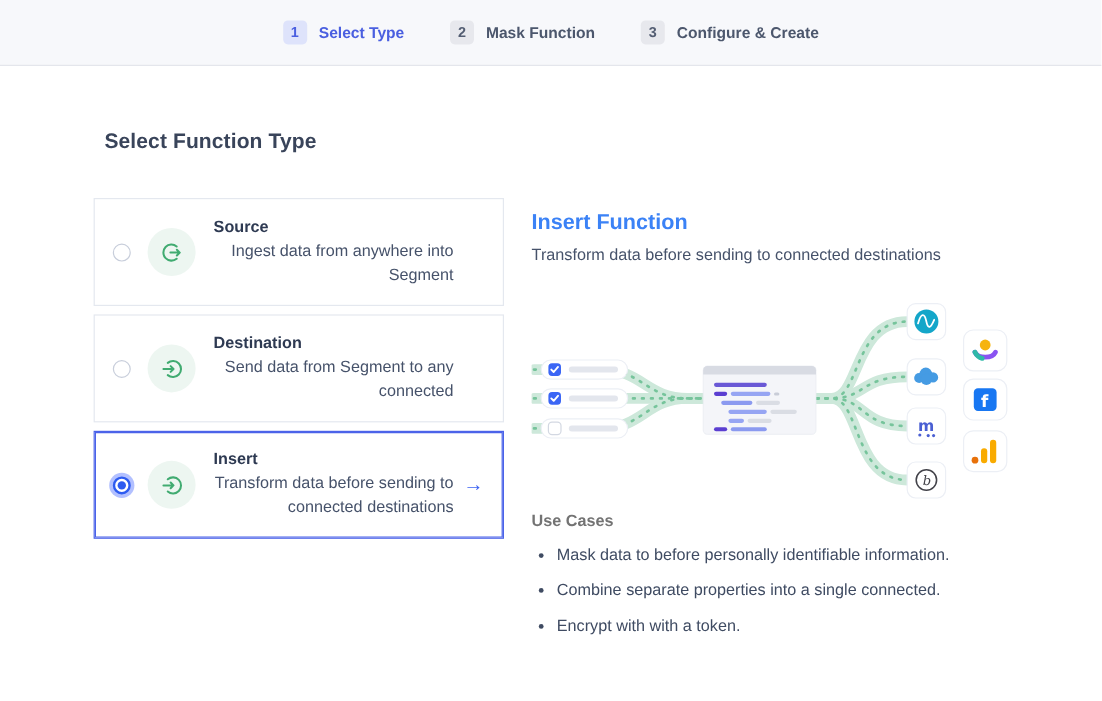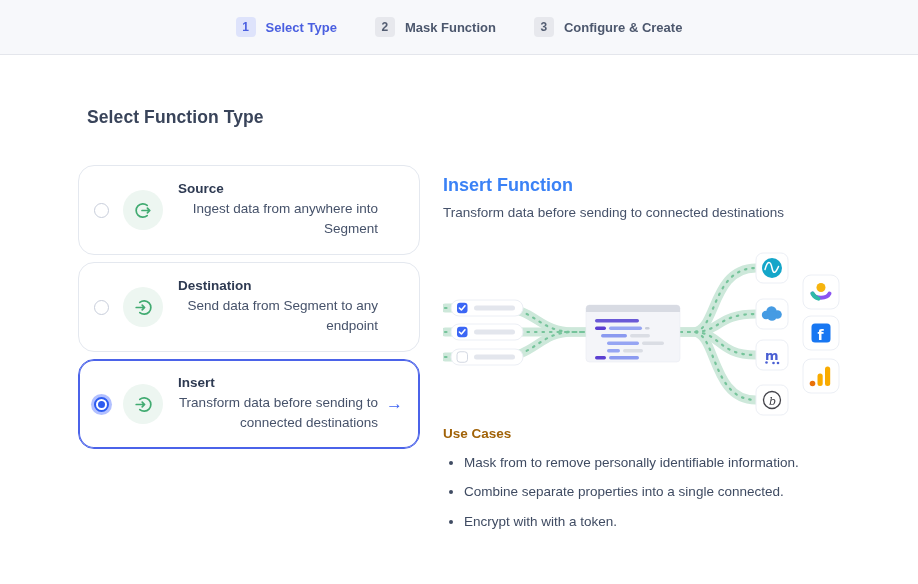--- a/index.html
+++ b/index.html
@@ -25,21 +25,21 @@
   .step.active .step-label { color:#4a5fe0; }
 
   
   main { padding:52px 0 0 78px; }
   h1 { font-size:17.5px; font-weight:700; color:#39445a; margin:0 0 37px 9px; letter-spacing:.1px; }
   .columns { display:flex; align-items:flex-start; }
 
   
   .options-col { width:342px; flex:none; display:flex; flex-direction:column; gap:7px; }
   .option-card {
-    height:90px; background:#fff; border:1px solid #e4e8ef; border-radius:16px;
+    height:90px; background:#fff; border:1px solid #e4e8ef; border-radius:0;
     display:flex; align-items:center; padding:0 16px 0 15px; cursor:pointer; position:relative;
   }
   .option-card.selected { border-color:#4b63e9; box-shadow: inset 0 0 0 1px #4b63e9; }
   .radio {
     flex:none; width:15px; height:15px; border-radius:50%;
     border:1.5px solid #c8cedb; background:#fff; position:relative;
   }
   .option-card.selected .radio {
     border:2px solid #2d5bf0; box-shadow:0 0 0 3px rgba(84,116,255,.45);
   }
@@ -53,21 +53,21 @@
   .opt-text { display:flex; flex-direction:column; }
   .opt-title { font-size:13.5px; font-weight:700; color:#2e3a52; margin-bottom:3px; }
   .opt-desc { font-size:13.5px; color:#46526a; line-height:1.5; max-width:200px;text-align:right; }
   .go-arrow { margin-left:auto; color:#3e63f2; font-size:17px; font-weight:600; }
 
   
   .detail-col { margin-left:23px; padding-top:10px; }
   .detail-col h2 { margin:0; font-size:18px; font-weight:700; color:#3b82f6; }
   .detail-sub { margin:9px 0 0; font-size:13.5px; color:#46526a; }
   .illustration { margin-top:30px; display:block; }
-  .use-cases-title { margin:6px 0 0; font-size:13.5px; font-weight:700; color:#a16207; }
+  .use-cases-title { margin:6px 0 0; font-size:13.5px; font-weight:700; color:#737373; }
   .use-cases { margin:12px 0 0; padding-left:21px; list-style:disc; }
   .use-cases li { font-size:13.5px; color:#3f4b62; margin-bottom:9px; line-height:1.5; }
 </style>
 </head>
 <body>
 
 <header class="stepper-bar">
   <nav class="stepper">
     <div class="step active">
       <span class="step-num">1</span>
@@ -108,21 +108,21 @@
       <label class="option-card">
         <span class="radio"></span>
         <span class="opt-icon">
           <svg width="19" height="19" viewBox="0 0 19 19">
             <path d="M5.8 4.4 A6.7 6.7 0 1 1 5.8 14.6" fill="none" stroke="#41ab71" stroke-width="1.7" stroke-linecap="round"></path>
             <path d="M2.2 9.5 H10.4 M8.2 7.1 L10.6 9.5 L8.2 11.9" fill="none" stroke="#41ab71" stroke-width="1.7" stroke-linecap="round" stroke-linejoin="round"></path>
           </svg>
         </span>
         <span class="opt-text">
           <span class="opt-title">Destination</span>
-          <span class="opt-desc">Send data from Segment to any endpoint</span>
+          <span class="opt-desc">Send data from Segment to any connected</span>
         </span>
       </label>
 
       <label class="option-card selected">
         <span class="radio"></span>
         <span class="opt-icon">
           <svg width="19" height="19" viewBox="0 0 19 19">
             <path d="M5.8 4.4 A6.7 6.7 0 1 1 5.8 14.6" fill="none" stroke="#41ab71" stroke-width="1.7" stroke-linecap="round"></path>
             <path d="M2.2 9.5 H10.4 M8.2 7.1 L10.6 9.5 L8.2 11.9" fill="none" stroke="#41ab71" stroke-width="1.7" stroke-linecap="round" stroke-linejoin="round"></path>
           </svg>
@@ -246,19 +246,19 @@
             <rect x="360" y="109" width="36" height="34" rx="8" fill="#ffffff" stroke="#eceff5"></rect>
             <circle cx="369.5" cy="133.5" r="2.8" fill="#e8710a"></circle>
             <rect x="374.5" y="123.5" width="5.2" height="12.6" rx="2.5" fill="#f9ab00"></rect>
             <rect x="382" y="116.5" width="5.2" height="19.6" rx="2.5" fill="#f9ab00"></rect>
           </g>
         </g>
       </svg>
 
       <p class="use-cases-title">Use Cases</p>
       <ul class="use-cases">
-        <li>Mask from to remove personally identifiable information.</li>
+        <li>Mask data to before personally identifiable information.</li>
         <li>Combine separate properties into a single connected.</li>
         <li>Encrypt with with a token.</li>
       </ul>
     </div>
   </div>
 </main>
 
 </body></html>

